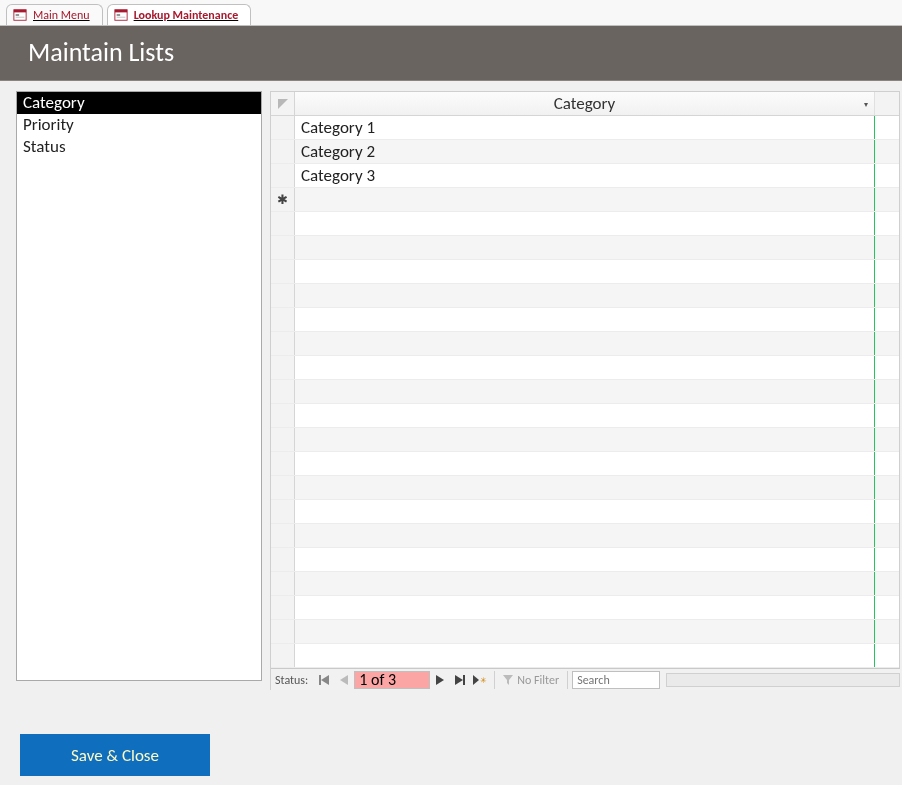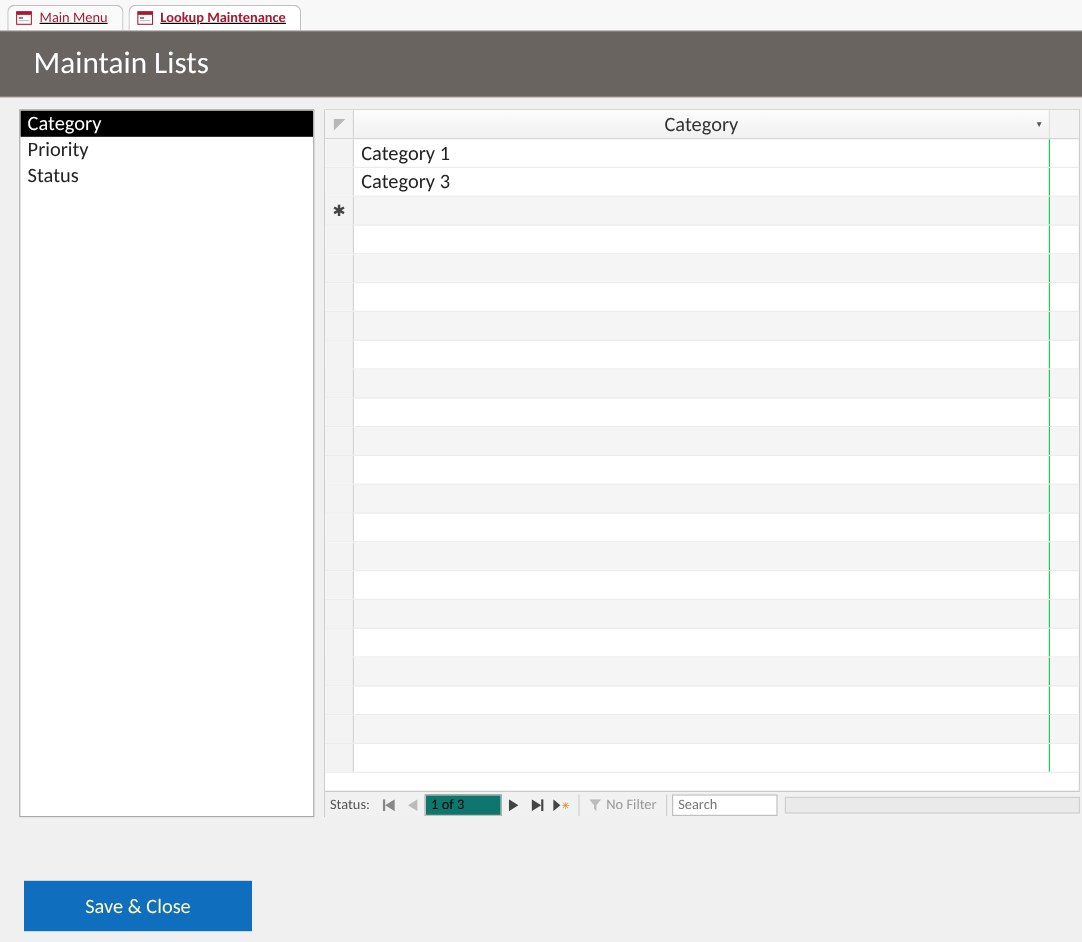--- a/index.html
+++ b/index.html
@@ -41,21 +41,21 @@
 .gridrow { display: flex; height: 24px; border-bottom: 1px solid #ececec; }
 .gridrow .cell { flex: 1; padding: 1px 6px; font-size: 17px; color: #222; border-right: 1px solid #22c55e; }
 .gridrow.alt { background: #f5f5f5; }
 .gridrow .cellspacer { width: 24px; }
 
 
 .recordnav { display: flex; align-items: center; height: 22px; background: #f1f1f1; border-top: 1px solid #c9c9c9; font-size: 12px; color: #555; }
 .recordnav .lbl { padding: 0 6px 0 4px; }
 .navbtn { width: 20px; height: 18px; display: flex; align-items: center; justify-content: center; font-size: 10px; color: #444; cursor: pointer; border: 1px solid transparent; }
 .navbtn.disabled { color: #bbb; cursor: default; }
-.recinput { width: 64px; height: 18px; font-size: 12px; padding: 0 4px; border: 1px solid #bfbfbf; background: #0f766e; }
+.recinput { width: 76px; height: 18px; font-size: 16px; padding: 0 4px; border: 1px solid #bfbfbf; background: #fca5a5; }
 .nofilter { display: flex; align-items: center; gap: 4px; color: #999; padding: 0 8px; border-left: 1px solid #d0d0d0; border-right: 1px solid #d0d0d0; margin: 0 4px; height: 18px; }
 .searchbox { width: 88px; height: 18px; font-size: 12px; padding: 0 4px; border: 1px solid #bfbfbf; background: #fff; color: #888; }
 .nav-scrolltrack { flex: 1; height: 14px; margin-left: 6px; background: #eaeaea; border: 1px solid #d0d0d0; }
 
 
 .save-btn { position: absolute; left: 20px; top: 734px; width: 190px; height: 42px; background: #106ebe; color: #fef9c3; font-size: 17px; border: none; cursor: pointer; }
 
 svg { display: block; }
 </style>
 </head>
@@ -119,20 +119,25 @@
         </div>
         <div class="colhead-spacer"></div>
       </div>
 
       <div class="gridbody">
         <div class="gridrow">
           <div class="row-stub"></div>
           <div class="cell">Category 1</div>
           <div class="cellspacer"></div>
         </div>
+        <div class="gridrow alt">
+          <div class="row-stub"></div>
+          <div class="cell">Category 2</div>
+          <div class="cellspacer"></div>
+        </div>
         <div class="gridrow">
           <div class="row-stub"></div>
           <div class="cell">Category 3</div>
           <div class="cellspacer"></div>
         </div>
         <div class="gridrow alt">
           <div class="row-stub">✱</div>
           <div class="cell"></div>
           <div class="cellspacer"></div>
         </div>

